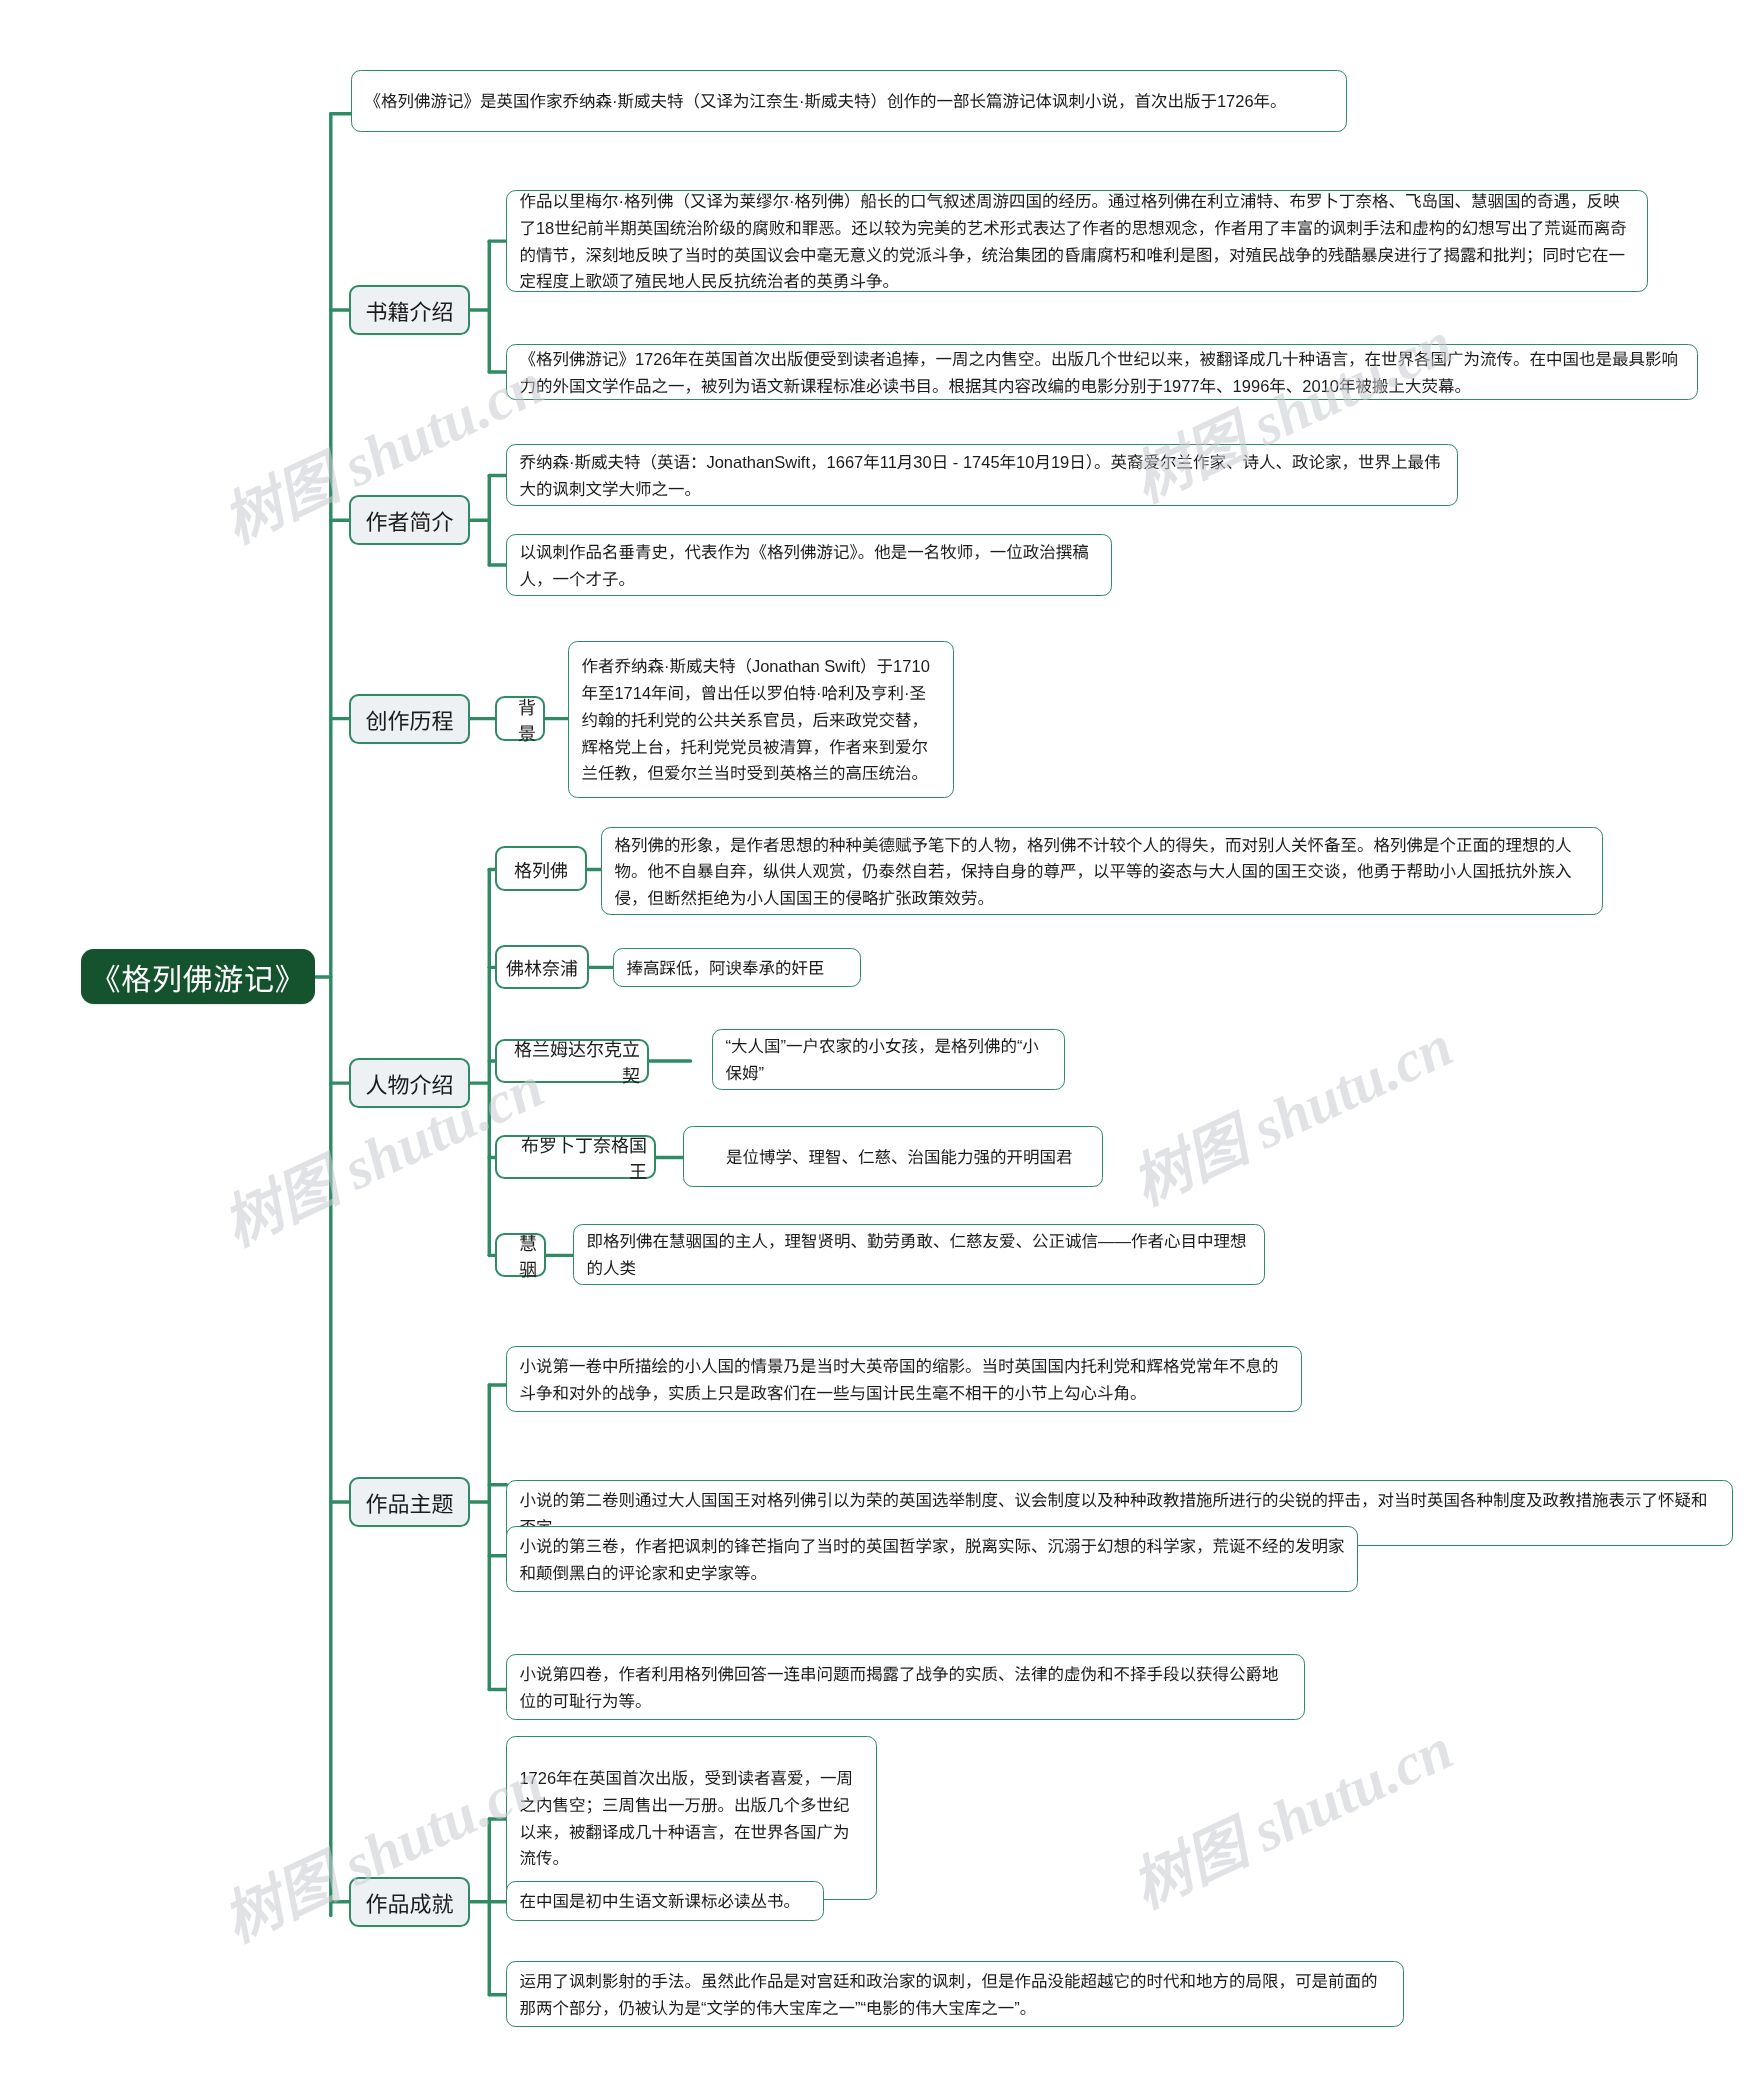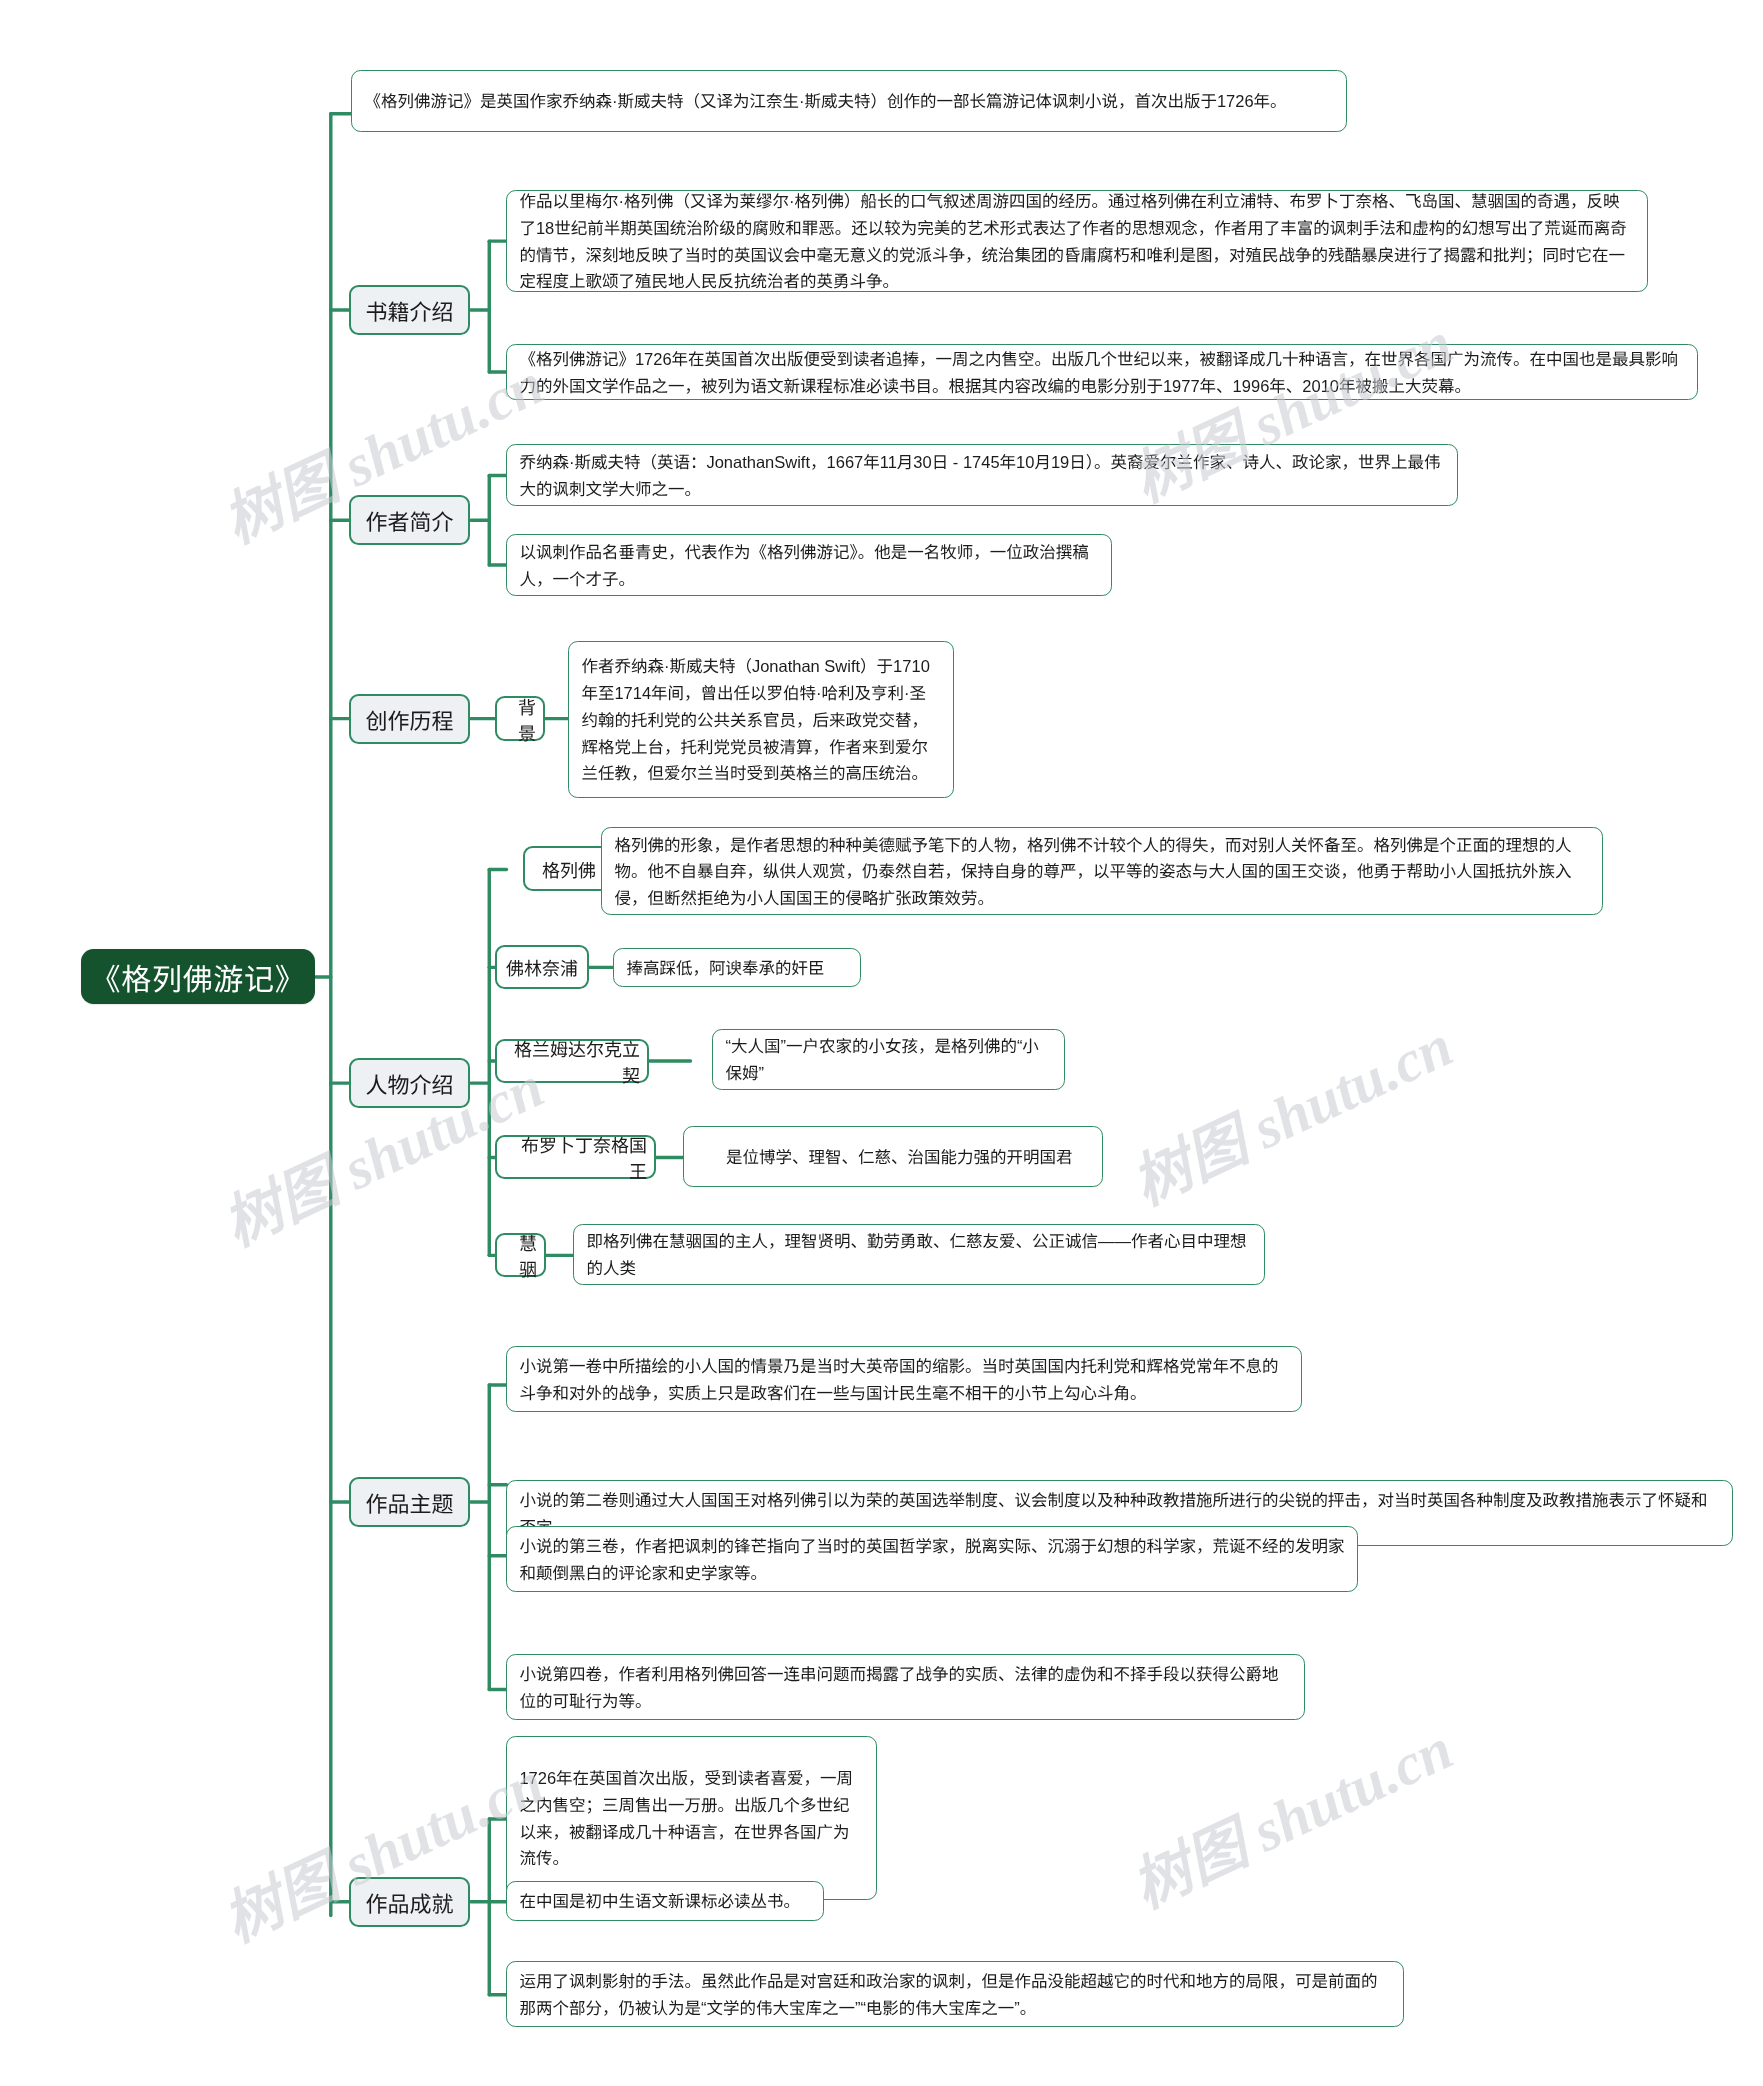--- a/index.html
+++ b/index.html
@@ -189,21 +189,21 @@
   <span>背景</span>
 </div>
 <div class="node leaf" style="left:568px;top:641px;width:386px;height:157px;">
   <span>作者乔纳森·斯威夫特（Jonathan Swift）于1710年至1714年间，曾出任以罗伯特·哈利及亨利·圣约翰的托利党的公共关系官员，后来政党交替，辉格党上台，托利党党员被清算，作者来到爱尔兰任教，但爱尔兰当时受到英格兰的高压统治。</span>
 </div>
 
 <div class="node branch" style="left:349px;top:1058px;width:121px;height:50px;">
   <span>人物介绍</span>
 </div>
 
-<div class="node sub" style="left:495px;top:846px;width:92px;height:45px;margin-left:28px;">
+<div class="node sub" style="left:495px;top:846px;width:92px;height:45px;">
   <span>格列佛</span>
 </div>
 <div class="node leaf" style="left:601px;top:827px;width:1002px;height:88px;">
   <span>格列佛的形象，是作者思想的种种美德赋予笔下的人物，格列佛不计较个人的得失，而对别人关怀备至。格列佛是个正面的理想的人物。他不自暴自弃，纵供人观赏，仍泰然自若，保持自身的尊严，以平等的姿态与大人国的国王交谈，他勇于帮助小人国抵抗外族入侵，但断然拒绝为小人国国王的侵略扩张政策效劳。</span>
 </div>
 
 <div class="node sub" style="left:495px;top:945px;width:94px;height:44px;">
   <span>佛林奈浦</span>
 </div>
 <div class="node leaf" style="left:613px;top:948px;width:248px;height:39px;">

